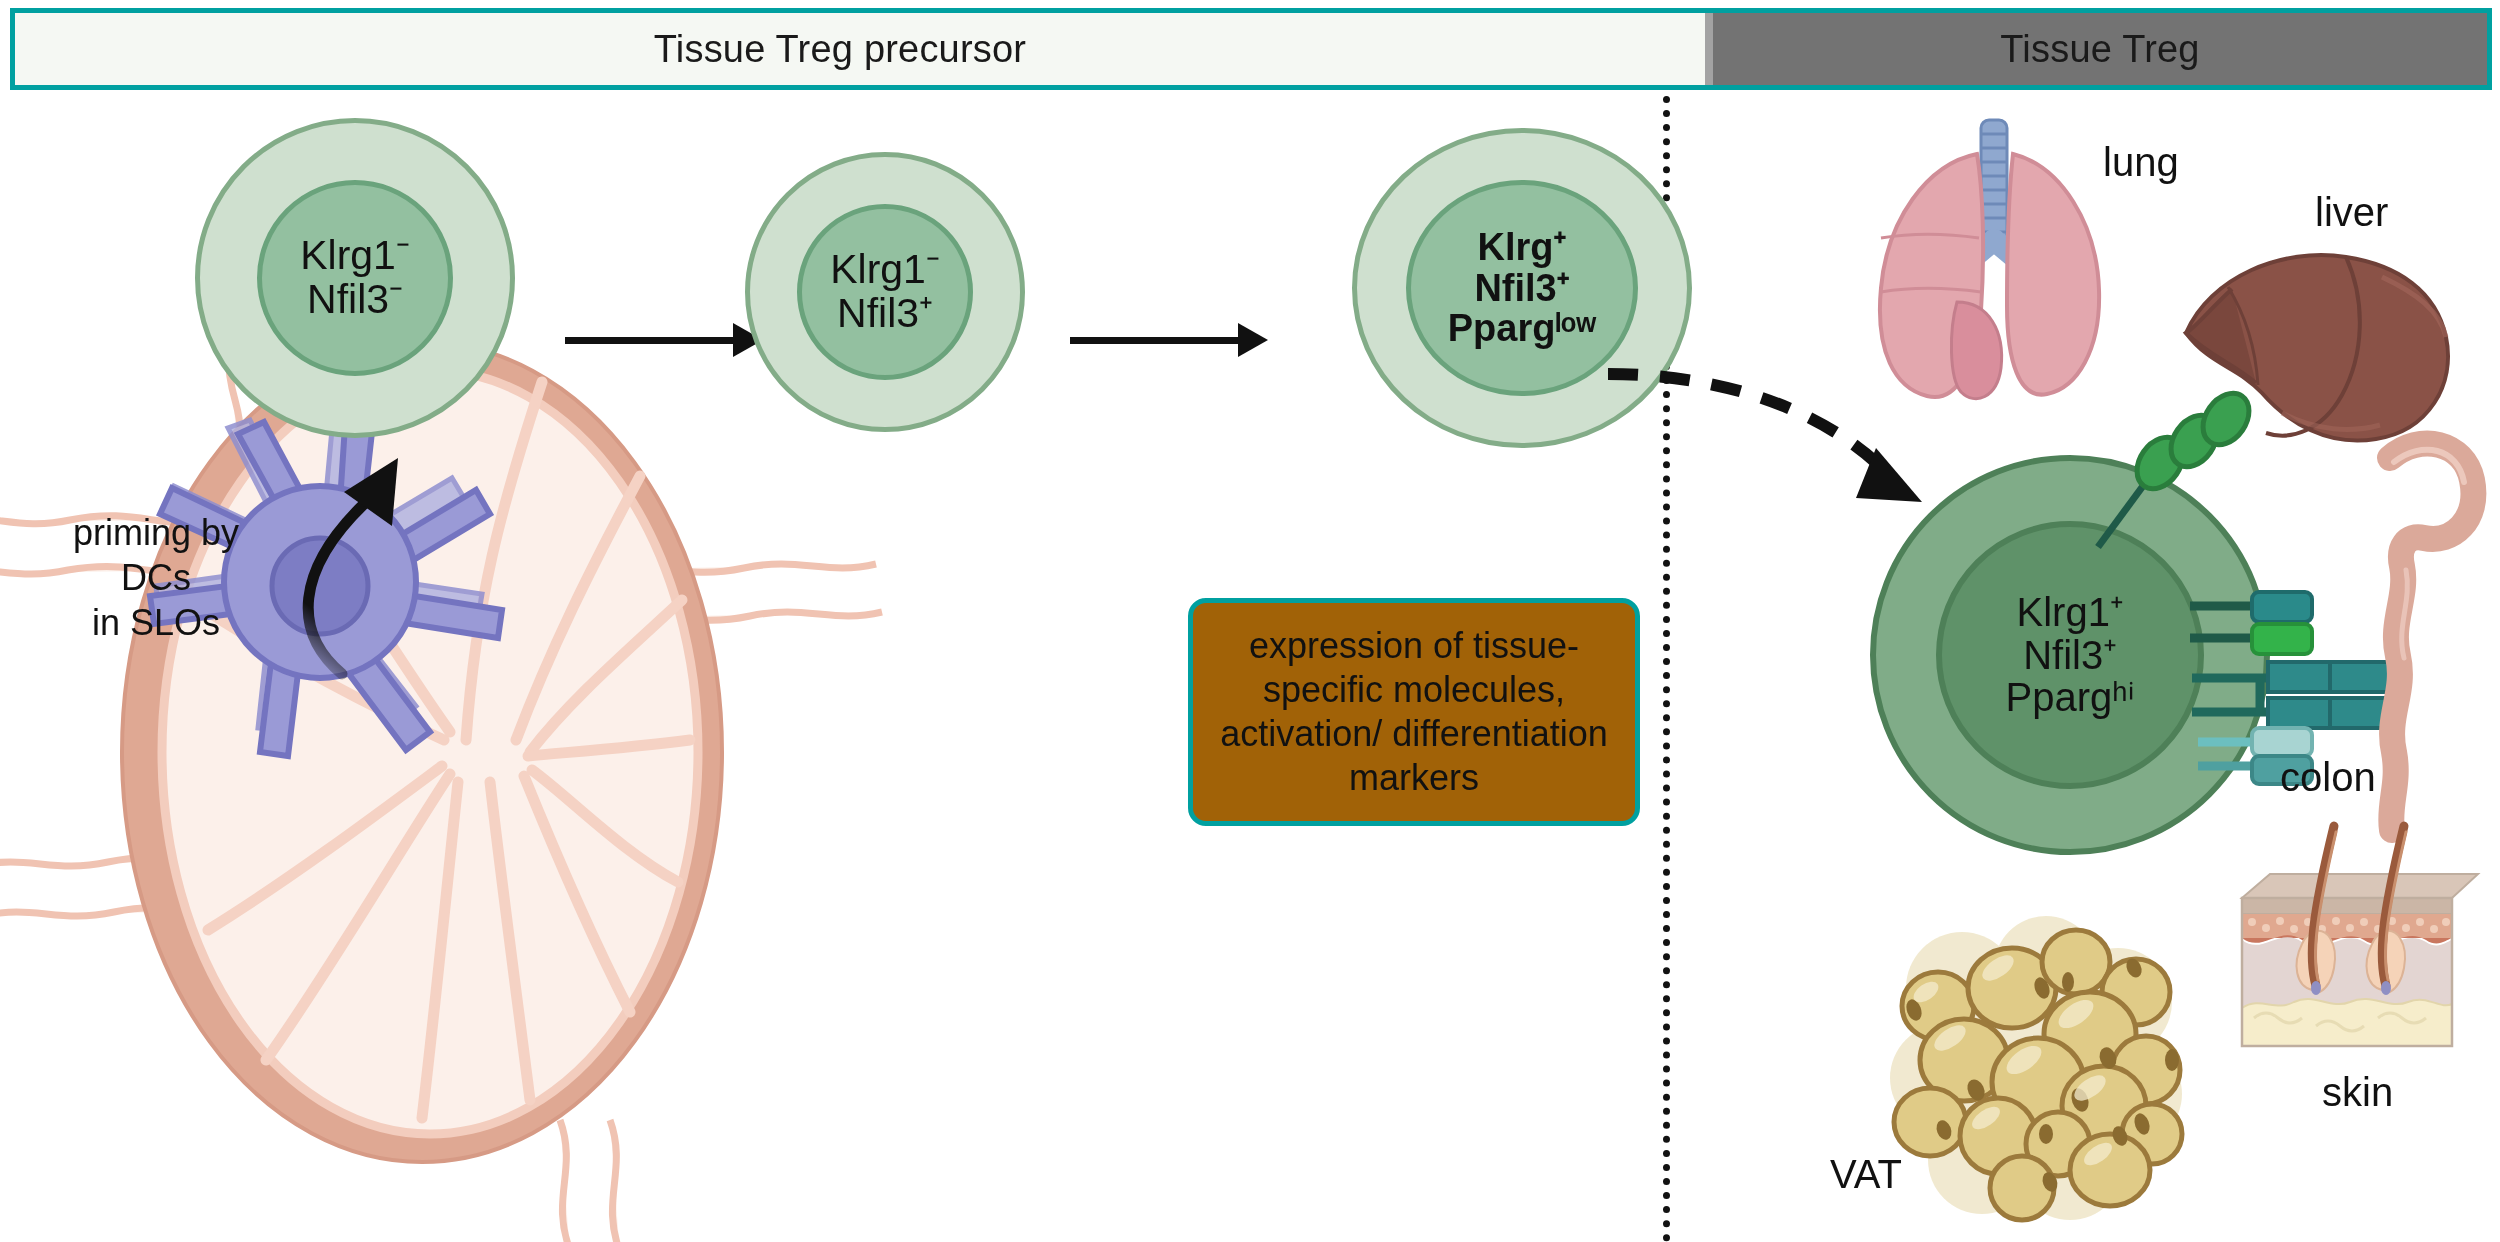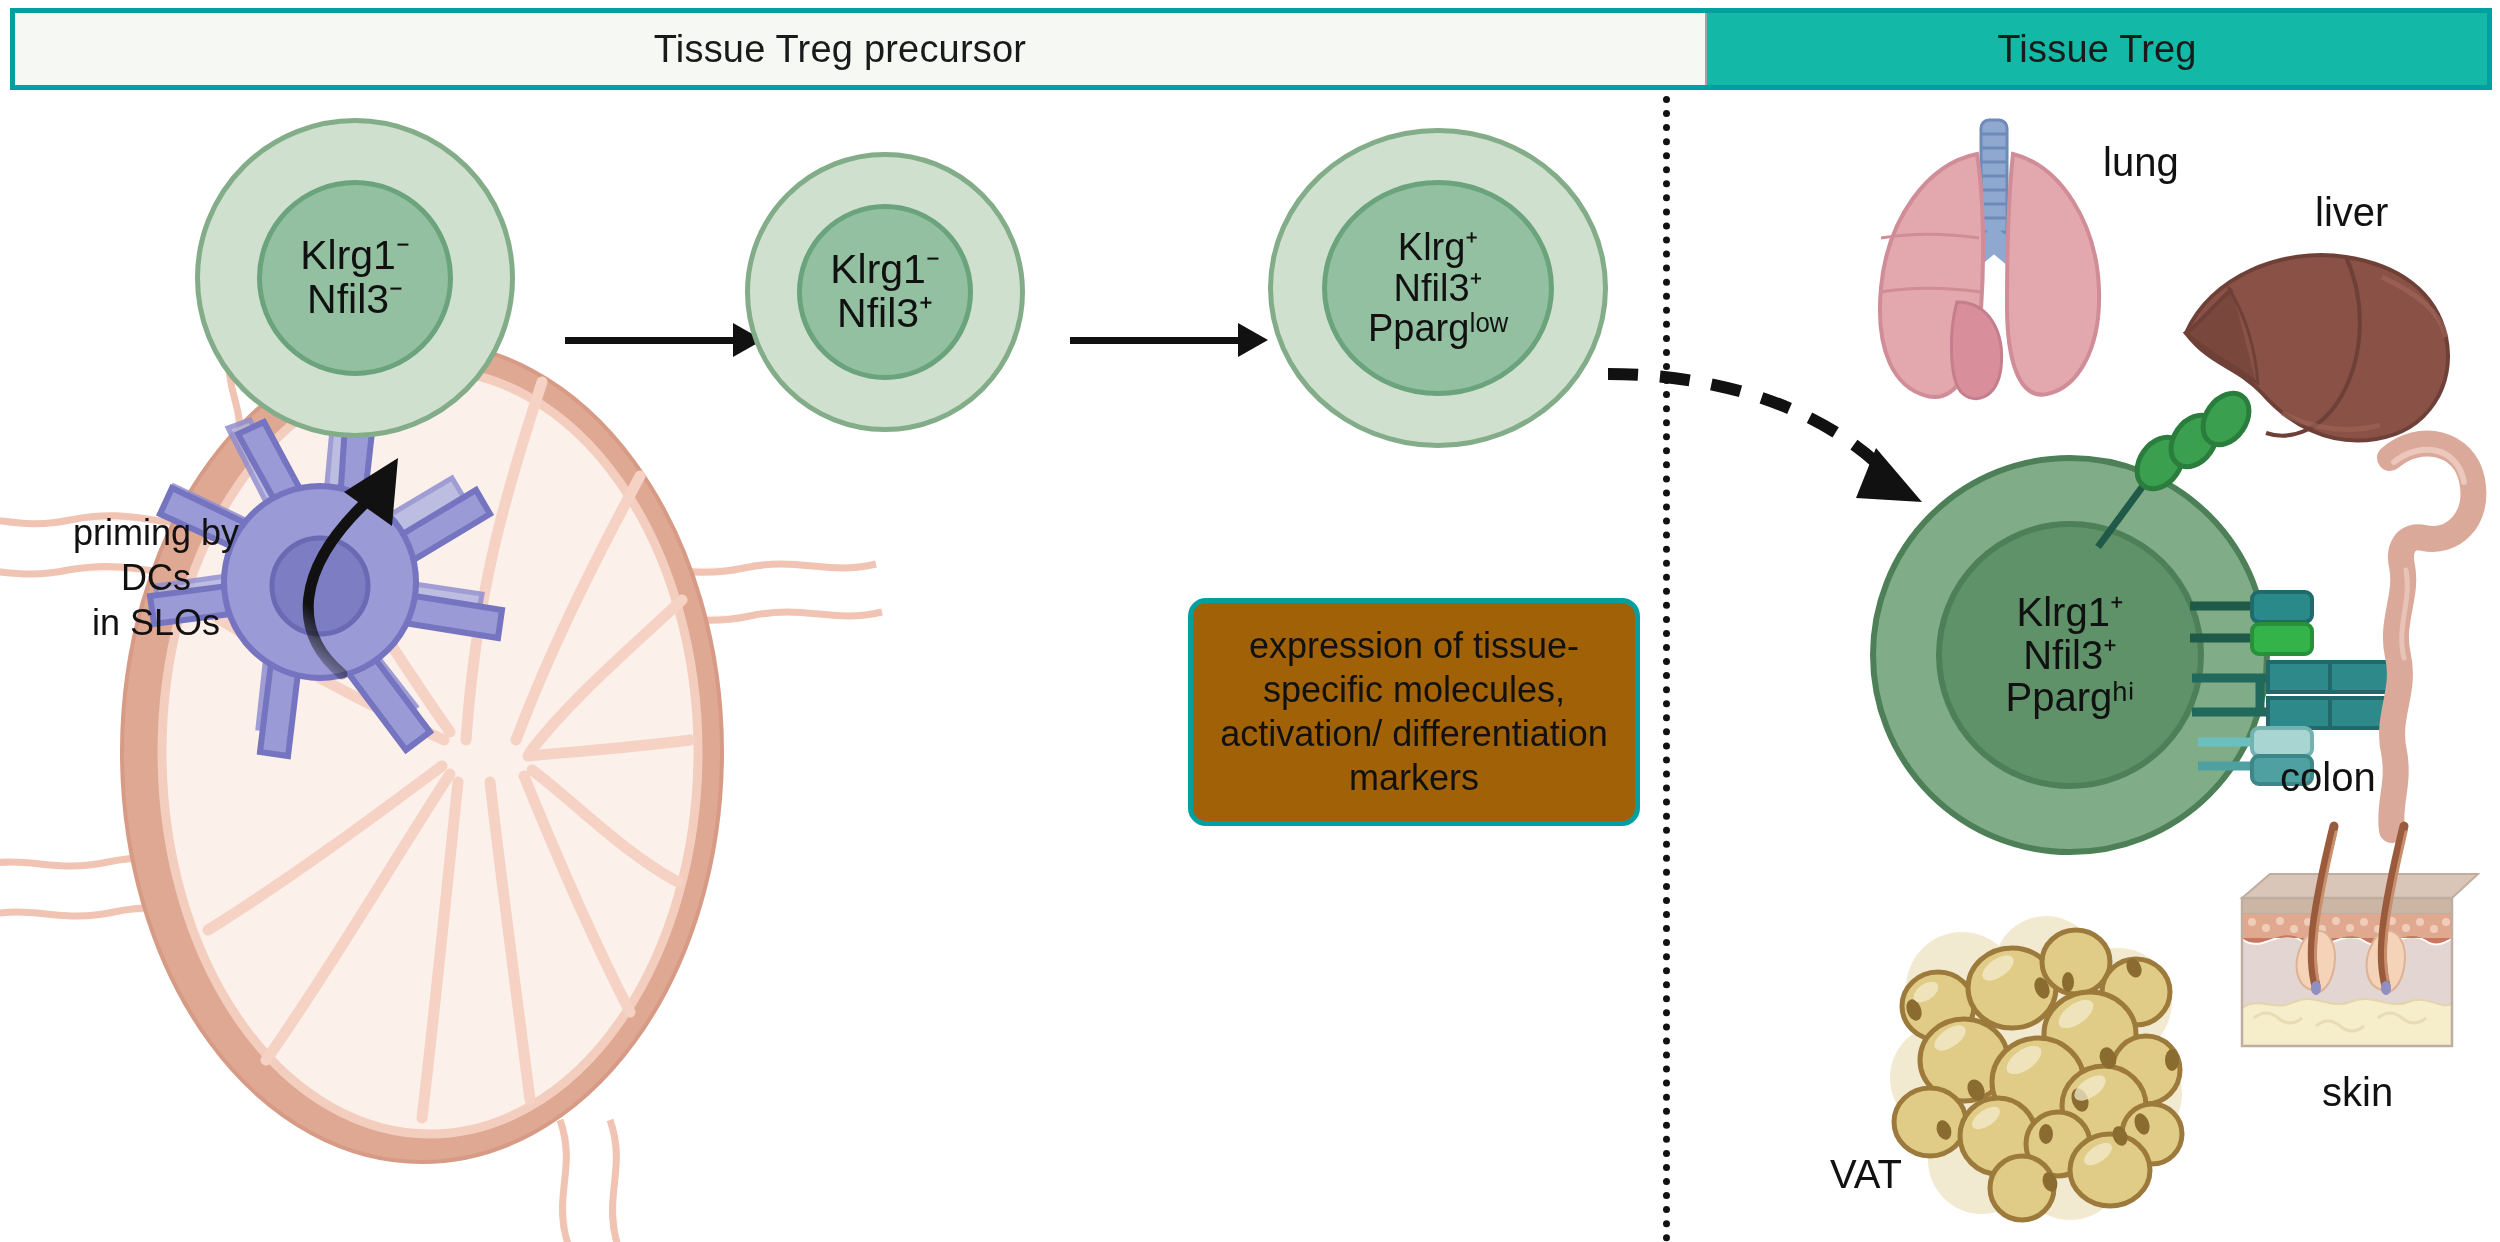--- a/index.html
+++ b/index.html
@@ -17,22 +17,22 @@
     width: 2482px; height: 82px;
     display: flex;
     border: 5px solid #00a0a0;
     background: #f5f8f3;
   }
   .hdr-seg {
     display: flex; align-items: center; justify-content: center;
     font-size: 38px; color: #1a1a1a; letter-spacing: .2px;
   }
   .hdr-left  { flex: 0 0 1650px; background: #f5f8f3; }
-  .hdr-right { flex: 1 1 auto; background: #14b8a6;
-               border-left: 2px solid #a3a3a3; margin-left: 40px; }
+  .hdr-right { flex: 1 1 auto; background: #737373;
+               border-left: 8px solid #a3a3a3; margin-left: 40px; }
 
   
   .divider {
     position: absolute; left: 1663px; top: 96px;
     width: 0; height: 1146px;
     border-left: 7px dotted #121212;
   }
 
   
   .abs { position: absolute; }
@@ -55,21 +55,21 @@
     font-size: 41px; line-height: 1.07; color: #111;
     white-space: pre-line;
   }
 
   #cell1 { left: 195px; top: 118px; width: 320px; height: 320px; }
   #cell1 .nuc { left: 62px; top: 62px; width: 196px; height: 196px; }
 
   #cell2 { left: 745px; top: 152px; width: 280px; height: 280px; }
   #cell2 .nuc { left: 52px; top: 52px; width: 176px; height: 176px; }
 
-  #cell3 { left: 1268px; top: 128px; width: 340px; height: 320px; }
+  #cell3 { left: 1352px; top: 128px; width: 340px; height: 320px; font-weight: bold; }
   #cell3 .cyto { border-radius: 50%; }
   #cell3 .nuc { left: 54px; top: 52px; width: 232px; height: 216px; font-size: 38px; }
 
   
   #tcell { left: 1870px; top: 455px; width: 400px; height: 400px; }
   #tcell .cyto { background: #80ac88; border: 6px solid #4e8058; }
   #tcell .nuc  { left: 66px; top: 66px; width: 268px; height: 268px;
                  background: #5f9269; border: 6px solid #4e8058;
                  font-size: 40px; }
 

